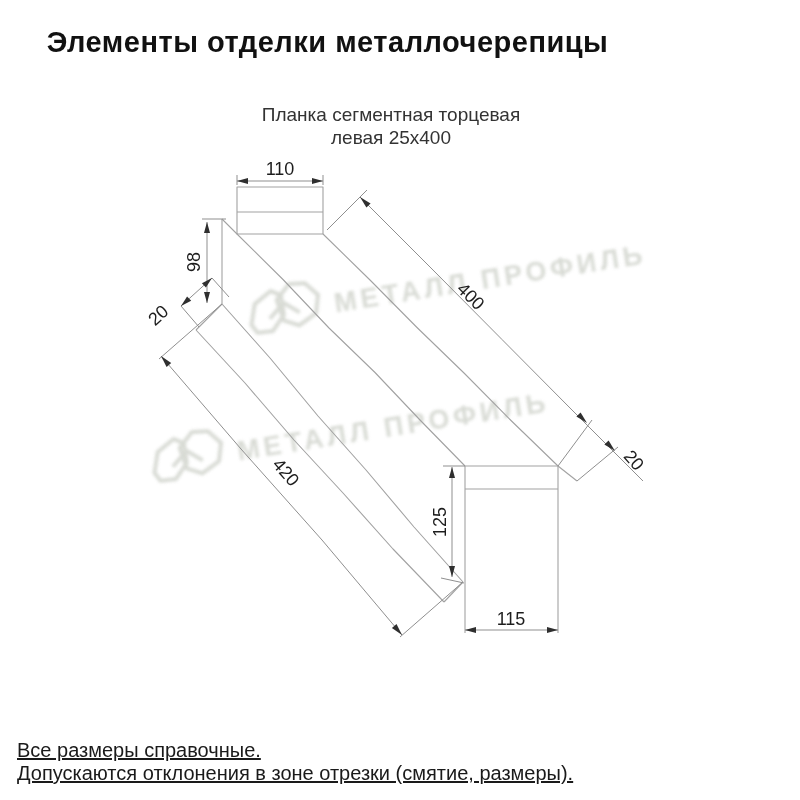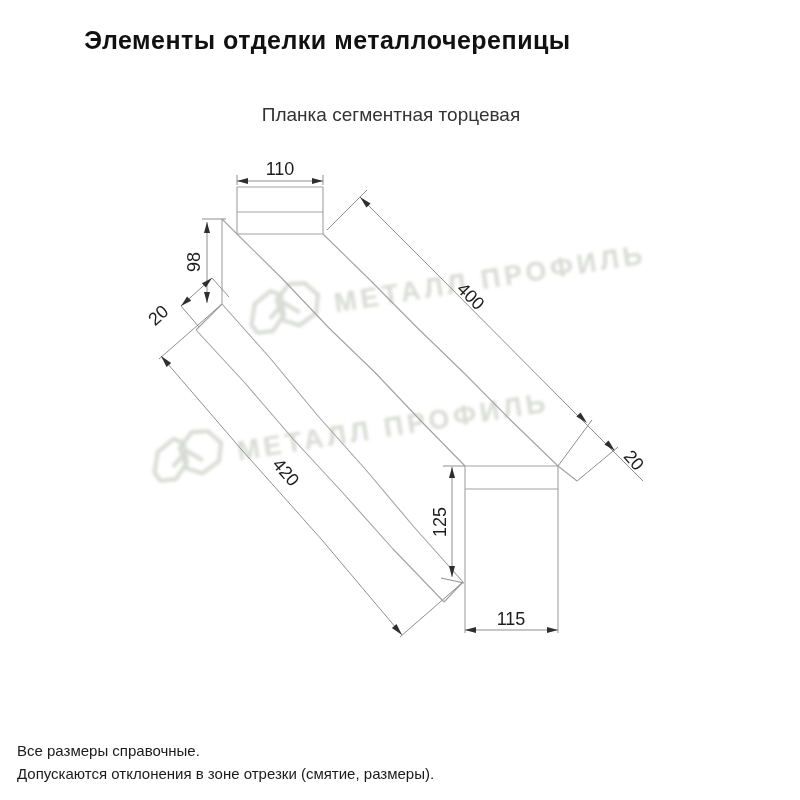--- a/index.html
+++ b/index.html
@@ -5,28 +5,28 @@
   :root{
     --line:#a2a2a2; --dim:#8f8f8f; --arrow:#2f2f2f; --txt:#1d1d1d; --wm:#d4d7d0;
   }
   html,body{margin:0;padding:0;}
   body{
     width:800px;height:800px;background:#ffffff;position:relative;overflow:hidden;
     font-family:"Liberation Sans","DejaVu Sans",sans-serif;color:var(--txt);
   }
   .page-title{
     position:absolute;top:26px;left:0;width:655px;text-align:center;
-    font-size:25px;font-weight:bold;color:#111;letter-spacing:0.5px;
+    font-size:29px;font-weight:bold;color:#111;letter-spacing:0.5px;
   }
   .subtitle{
     position:absolute;top:103px;left:0;width:782px;text-align:center;
     font-size:19px;line-height:23px;color:#333;
   }
   .footnotes{
-    position:absolute;left:17px;top:739px;font-size:15px;line-height:23px;color:#1a1a1a;
+    position:absolute;left:17px;top:739px;font-size:20px;line-height:23px;color:#1a1a1a;text-decoration:underline;
   }
   .watermark{
     position:absolute;display:flex;align-items:center;gap:10px;
     color:var(--wm);filter:blur(1.5px);opacity:0.9;pointer-events:none;
   }
   .watermark .wm-text{
     font-size:27px;font-weight:bold;letter-spacing:4px;white-space:nowrap;
   }
   .wm1{left:243px;top:252px;transform:rotate(-9deg);}
   .wm2{left:146px;top:400px;transform:rotate(-9deg);}
@@ -37,20 +37,21 @@
   svg .arr{fill:var(--arrow);stroke:none;}
   svg text.dim{font-family:"Liberation Sans","DejaVu Sans",sans-serif;font-size:18px;fill:var(--txt);}
 </style>
 </head>
 <body>
 
 <div class="page-title">Элементы отделки металлочерепицы</div>
 
 <div class="subtitle">
   <div>Планка сегментная торцевая</div>
+  <div>левая 25х400</div>
 </div>
 
 <div class="watermark wm1">
   <svg width="80" height="68" viewBox="0 0 100 84">
     <g fill="none" stroke="currentColor" stroke-width="5" stroke-linejoin="round">
       <path d="M6 52 L14 27 L36 14 L48 21 L48 46 L31 64 L12 63 Z"></path>
       <path d="M42 26 L60 9 L80 11 L94 28 L88 50 L65 62 L47 53 Z"></path>
       <path d="M30 48 L50 31 L68 46"></path>
     </g>
   </svg>

